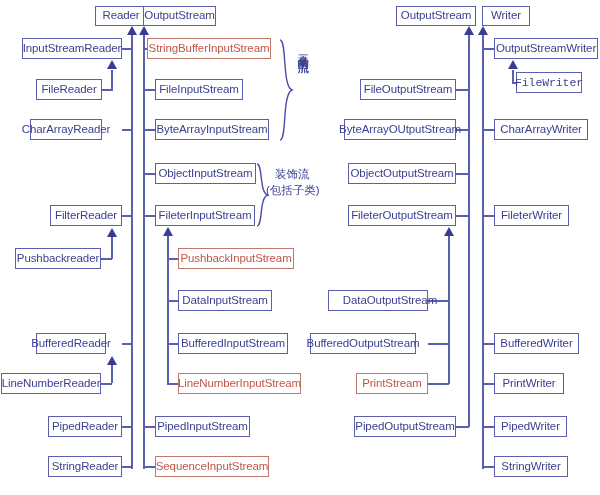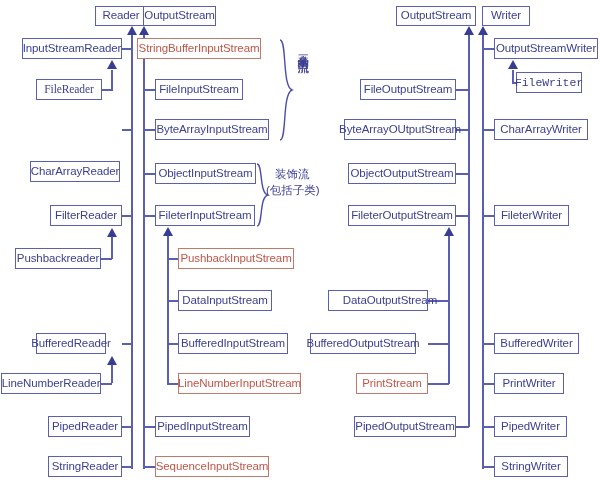--- a/index.html
+++ b/index.html
@@ -158,27 +158,27 @@
   <div class="ann vertical" style="left:296px; top:45px;">三个基本的节点流</div>
   <div class="ann horizontal" style="left:275px; top:168px;">装饰流</div>
   <div class="ann horizontal" style="left:266px; top:184px;">(包括子类)</div>
 
   <div id="nodes-layer">
       <div class="node" style="left: 95px; top: 6px; width: 52px; height: 20px;">Reader</div>
       <div class="node" style="left: 143px; top: 6px; width: 73px; height: 20px;">OutputStream</div>
       <div class="node" style="left: 396px; top: 6px; width: 80px; height: 20px;">OutputStream</div>
       <div class="node" style="left: 482px; top: 6px; width: 48px; height: 20px; text-align: center;">Writer</div>
       <div class="node" style="left: 22px; top: 38px; width: 100px; height: 21px;">InputStreamReader</div>
-      <div class="node red" style="left: 137px; top: 38px; width: 124px; height: 21px; text-align: center;">StringBufferInputStream</div>
+      <div class="node red" style="left: 147px; top: 38px; width: 124px; height: 21px; text-align: center;">StringBufferInputStream</div>
       <div class="node" style="left: 494px; top: 38px; width: 104px; height: 21px;">OutputStreamWriter</div>
-      <div class="node" style="left: 36px; top: 79px; width: 66px; height: 21px; font-family: Liberation Serif, serif;">FileReader</div>
+      <div class="node" style="left: 36px; top: 79px; width: 66px; height: 21px;">FileReader</div>
       <div class="node" style="left: 155px; top: 79px; width: 88px; height: 21px;">FileInputStream</div>
       <div class="node" style="left: 360px; top: 79px; width: 96px; height: 21px;">FileOutputStream</div>
       <div class="node" style="left: 516px; top: 72px; width: 66px; height: 21px; font-family: Liberation Mono, monospace;">FileWriter</div>
-      <div class="node" style="left: 30px; top: 119px; width: 90px; height: 21px; margin-top: 42px;">CharArrayReader</div>
+      <div class="node" style="left: 30px; top: 119px; width: 72px; height: 21px;">CharArrayReader</div>
       <div class="node" style="left: 155px; top: 119px; width: 114px; height: 21px;">ByteArrayInputStream</div>
       <div class="node" style="left: 344px; top: 119px; width: 112px; height: 21px;">ByteArrayOUtputStream</div>
       <div class="node" style="left: 494px; top: 119px; width: 94px; height: 21px;">CharArrayWriter</div>
       <div class="node" style="left: 155px; top: 163px; width: 101px; height: 21px;">ObjectInputStream</div>
       <div class="node" style="left: 348px; top: 163px; width: 108px; height: 21px;">ObjectOutputStream</div>
       <div class="node" style="left: 50px; top: 205px; width: 72px; height: 21px;">FilterReader</div>
       <div class="node" style="left: 155px; top: 205px; width: 100px; height: 21px;">FileterInputStream</div>
       <div class="node" style="left: 348px; top: 205px; width: 108px; height: 21px;">FileterOutputStream</div>
       <div class="node" style="left: 494px; top: 205px; width: 75px; height: 21px;">FileterWriter</div>
       <div class="node" style="left: 15px; top: 248px; width: 86px; height: 21px;">Pushbackreader</div>

